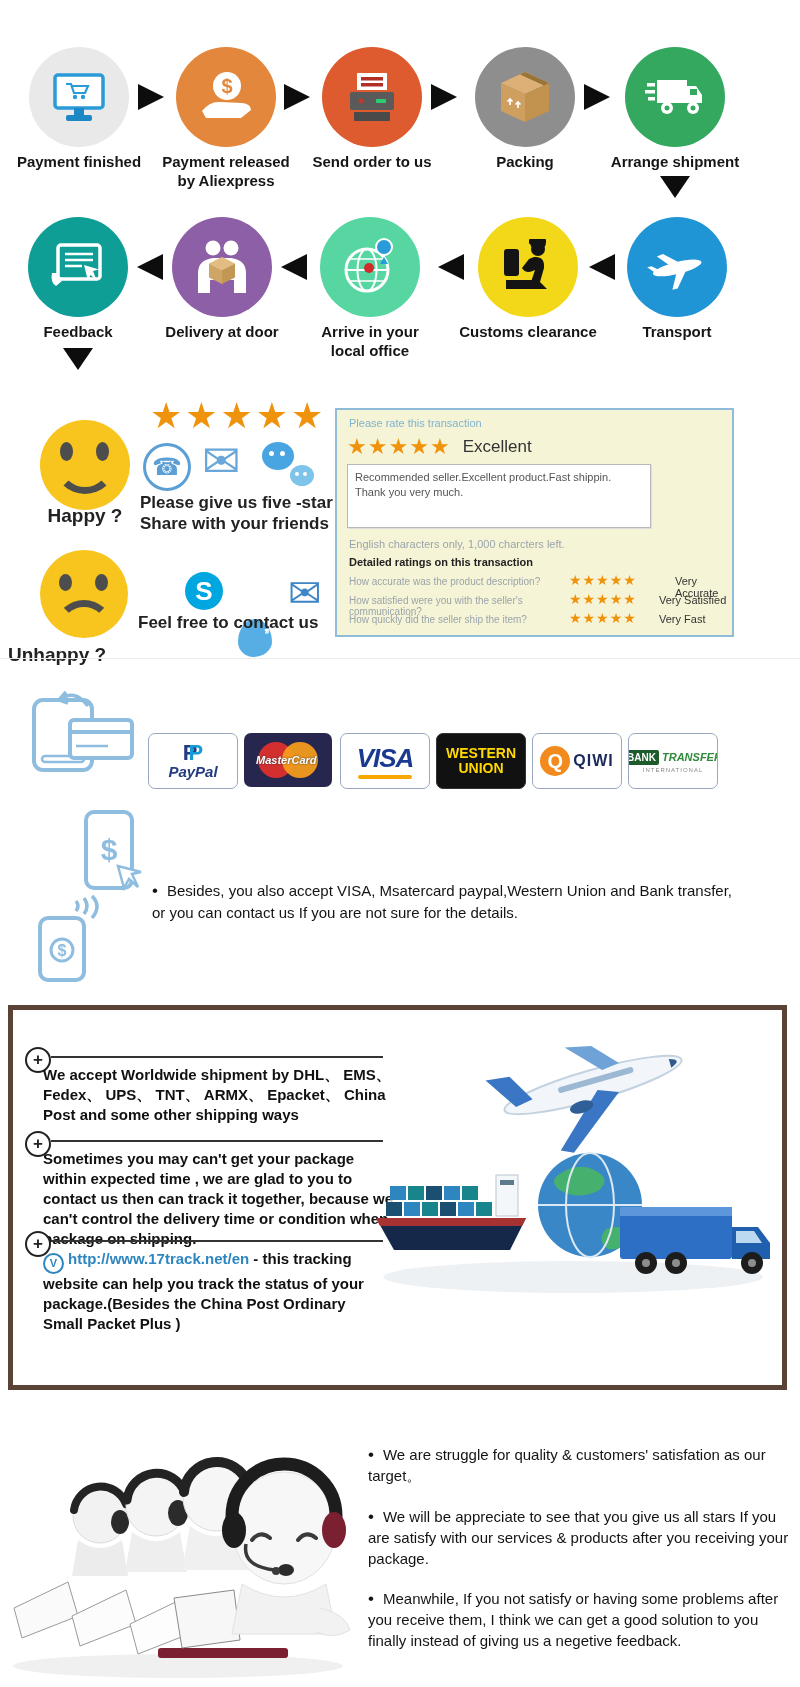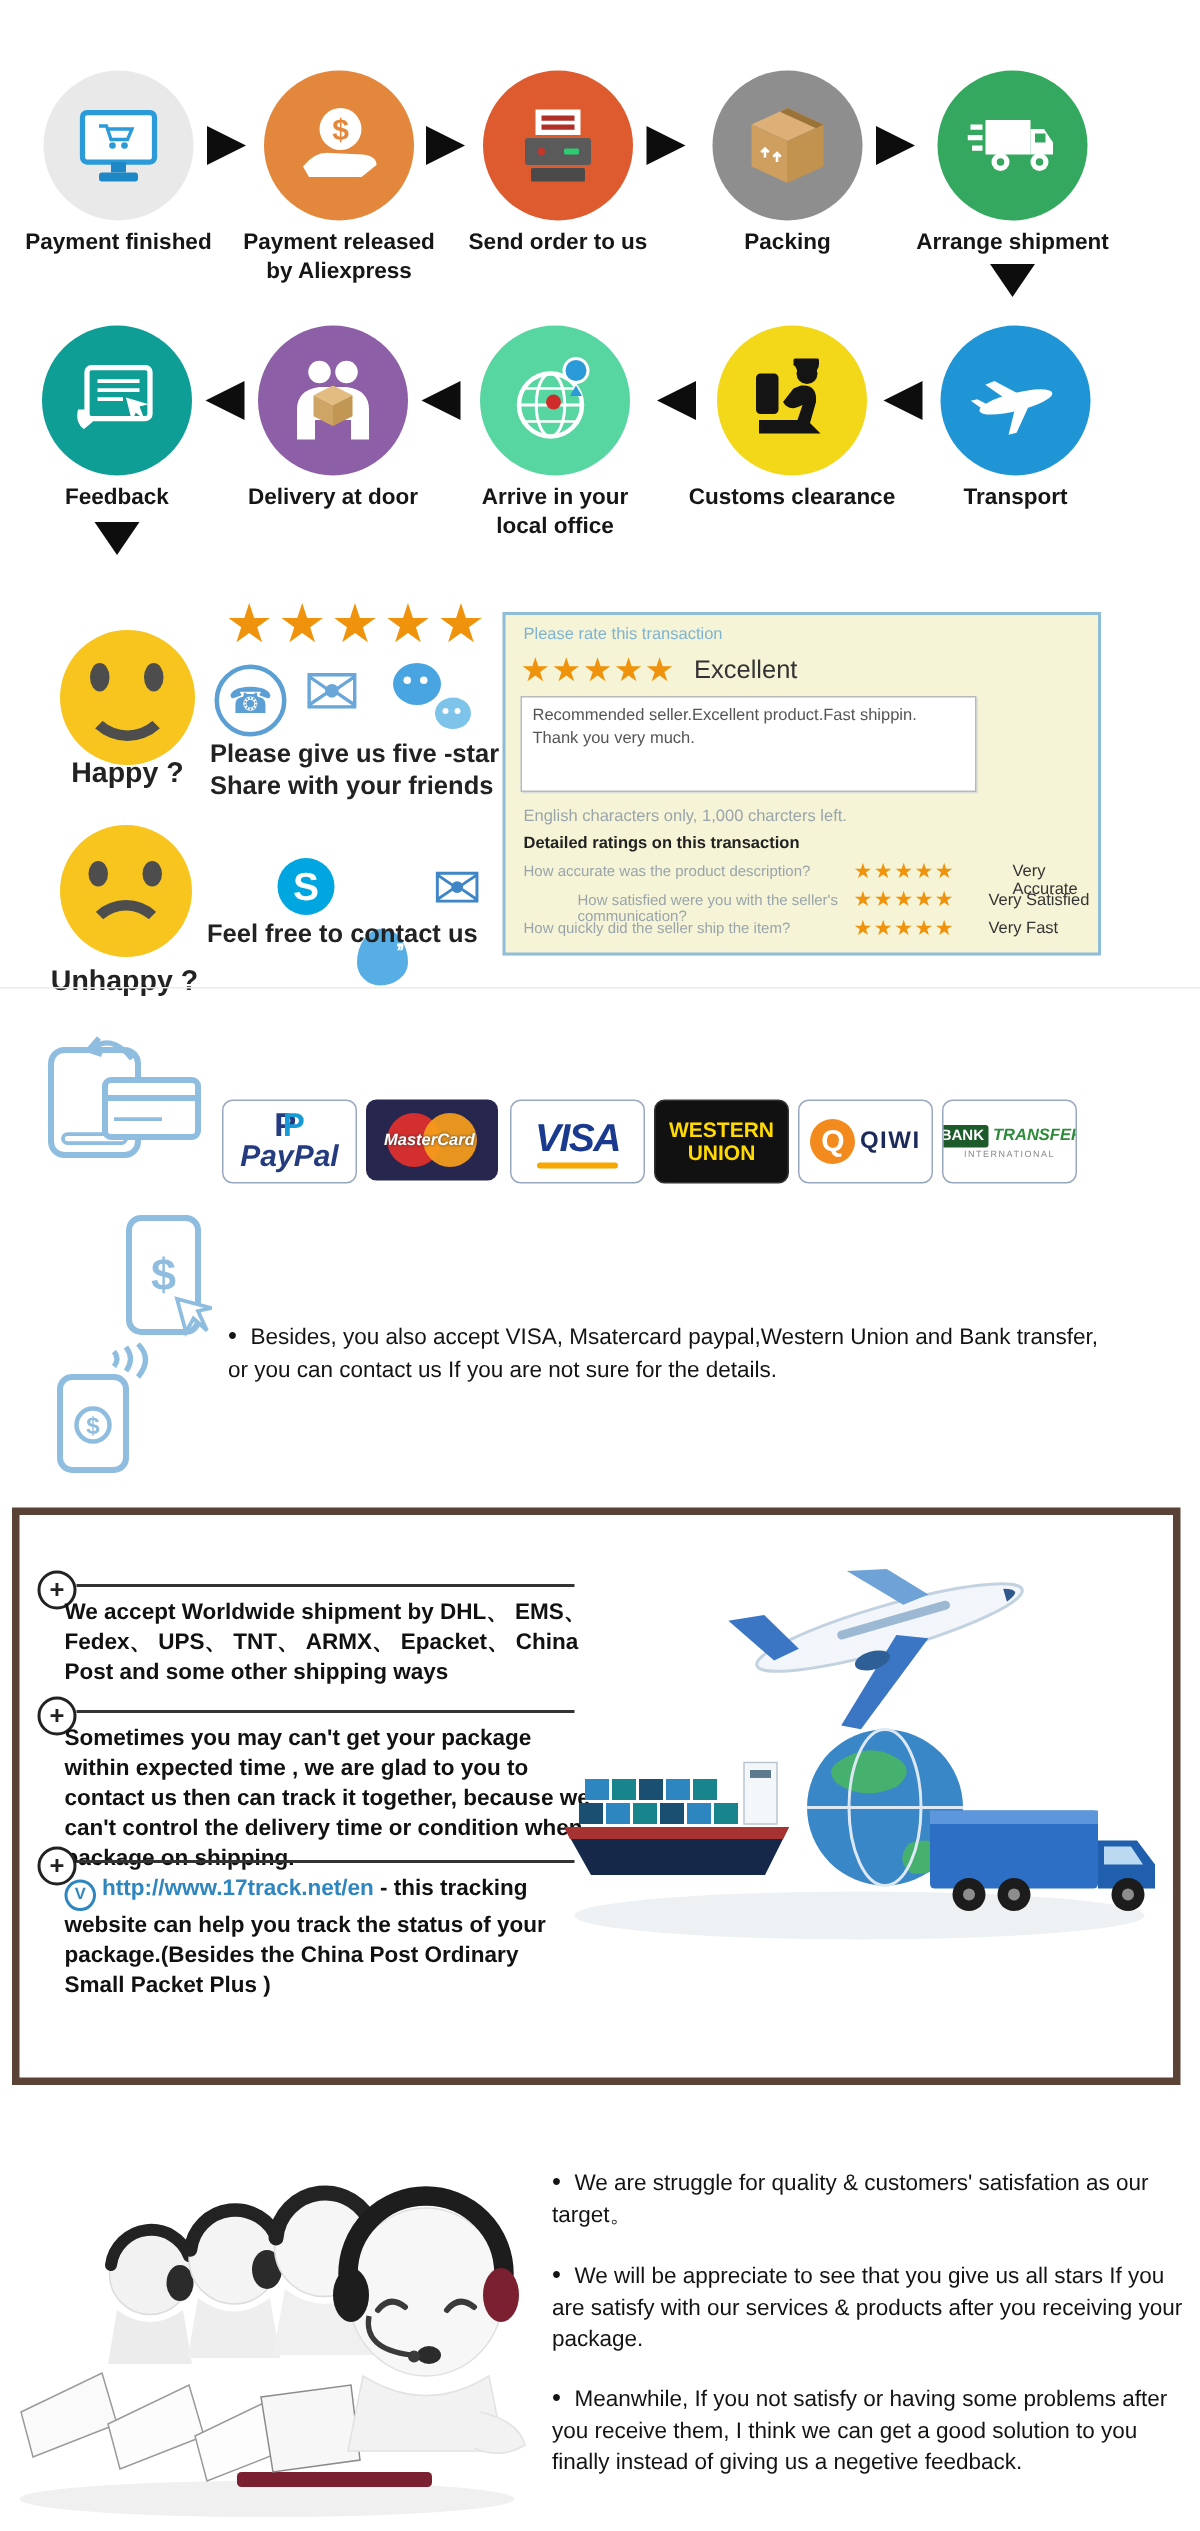--- a/index.html
+++ b/index.html
@@ -209,21 +209,21 @@
         <span class="wc-b2"></span>
     </span>
     <div class="abs fs-text" style="left:140px;top:122px;width:240px;">Please give us five -star</div>
     <div class="abs fs-text" style="left:140px;top:143px;width:240px;">Share with your friends</div>
 
     <div class="smiley" style="left:40px;top:180px;width:88px;height:88px;">
       <span class="eye" style="width:13px;height:17px;left:19px;top:24px;"></span>
       <span class="eye" style="width:13px;height:17px;left:55px;top:24px;"></span>
       <span class="mouth-sad"></span>
     </div>
-    <div class="abs fs-text" style="left:8px;top:274px;width:150px;text-align:center;font-size:19px;">Unhappy ?</div>
+    <div class="abs fs-text" style="left:8px;top:274px;width:150px;font-size:19px;">Unhappy ?</div>
 
     <span class="abs icn-skype" style="left:185px;top:202px;">S</span>
     <span class="abs icn-qq" style="left:238px;top:203px;"></span>
     <span class="abs icn-mail" style="left:288px;top:200px;font-size:40px;color:#3f86c6;">✉</span>
     <div class="abs fs-text" style="left:138px;top:242px;width:240px;">Feel free to contact us</div>
 
     <div class="abs form-box" style="left:335px;top:38px;width:395px;height:225px;">
       <div class="abs form-prompt" style="left:12px;top:7px;">Please rate this transaction</div>
       <div class="abs" style="left:10px;top:26px;display:flex;align-items:center;">
         <span class="form-stars">★★★★★</span>
@@ -233,21 +233,21 @@
         <div>Recommended seller.Excellent product.Fast shippin.</div>
         <div>Thank you very much.</div>
       </div>
       <div class="abs form-note" style="left:12px;top:128px;">English characters only, 1,000 charcters left.</div>
       <div class="abs form-dtitle" style="left:12px;top:146px;">Detailed ratings on this transaction</div>
 
       <div class="abs form-q" style="left:12px;top:166px;width:216px;">How accurate was the product description?</div>
       <span class="abs form-rstars" style="left:232px;top:163px;">★★★★★</span>
       <span class="abs form-ans" style="left:338px;top:165px;">Very Accurate</span>
 
-      <div class="abs form-q" style="left:12px;top:185px;width:216px;margin-left:36px;">How satisfied were you with the seller's communication?</div>
+      <div class="abs form-q" style="left:12px;top:185px;width:216px;">How satisfied were you with the seller's communication?</div>
       <span class="abs form-rstars" style="left:232px;top:182px;">★★★★★</span>
       <span class="abs form-ans" style="left:322px;top:184px;">Very Satisfied</span>
 
       <div class="abs form-q" style="left:12px;top:204px;width:216px;">How quickly did the seller ship the item?</div>
       <span class="abs form-rstars" style="left:232px;top:201px;">★★★★★</span>
       <span class="abs form-ans" style="left:322px;top:203px;">Very Fast</span>
     </div>
   </div>
 
   <div class="abs divider" style="left:0;top:658px;width:800px;"></div>
@@ -268,21 +268,21 @@
     </svg>
     <svg class="abs" style="left:28px;top:234px;" width="82" height="90" viewBox="0 0 82 90">
       <rect x="12" y="24" width="44" height="62" rx="8" fill="none" stroke="#8fbde0" stroke-width="4"></rect>
       <circle cx="34" cy="56" r="11" fill="none" stroke="#8fbde0" stroke-width="3"></circle>
       <text x="34" y="62" text-anchor="middle" font-size="16" font-weight="bold" fill="#8fbde0" font-family="Liberation Sans, sans-serif">$</text>
       <path d="M56 20 q6 -8 0 -16 M64 24 q10 -12 0 -22 M48 17 q4 -5 0 -10" fill="none" stroke="#8fbde0" stroke-width="3.5"></path>
     </svg>
 
     <div class="abs logo logo-border" style="left:148px;top:73px;width:88px;">
       <div style="font-size:22px;font-weight:700;line-height:20px;"><span style="color:#253b80;">P</span><span style="color:#179bd7;margin-left:-9px;">P</span></div>
-      <div style="font-size:20px;font-weight:700;font-style:italic;color:#253b80;">PayPal</div>
+      <div style="font-size:15px;font-weight:700;font-style:italic;color:#253b80;">PayPal</div>
     </div>
     <div class="abs logo" style="left:244px;top:73px;width:88px;background:#26264e;position:absolute;">
       <div style="position:relative;width:64px;height:38px;">
         <span style="position:absolute;left:2px;top:1px;width:36px;height:36px;border-radius:50%;background:#d32f2f;"></span>
         <span style="position:absolute;right:2px;top:1px;width:36px;height:36px;border-radius:50%;background:#f79e1b;opacity:.92;"></span>
         <span style="position:absolute;left:0;top:13px;width:64px;text-align:left;color:#fff;font-size:11px;font-style:italic;font-weight:700;text-shadow:0 0 2px #333;">MasterCard</span>
       </div>
     </div>
     <div class="abs logo logo-border" style="left:340px;top:73px;width:88px;">
       <div style="font-size:26px;font-weight:700;font-style:italic;color:#1a3a8f;letter-spacing:-1px;">VISA</div>

